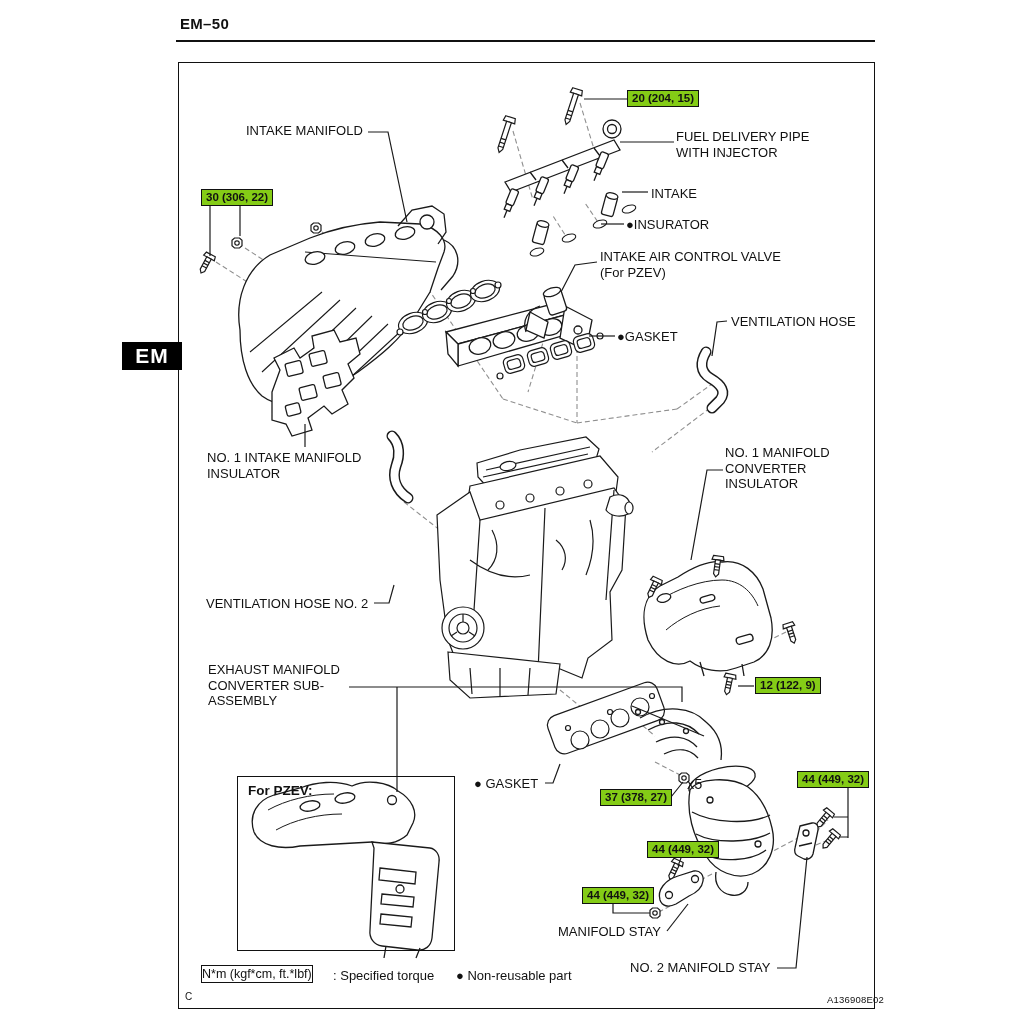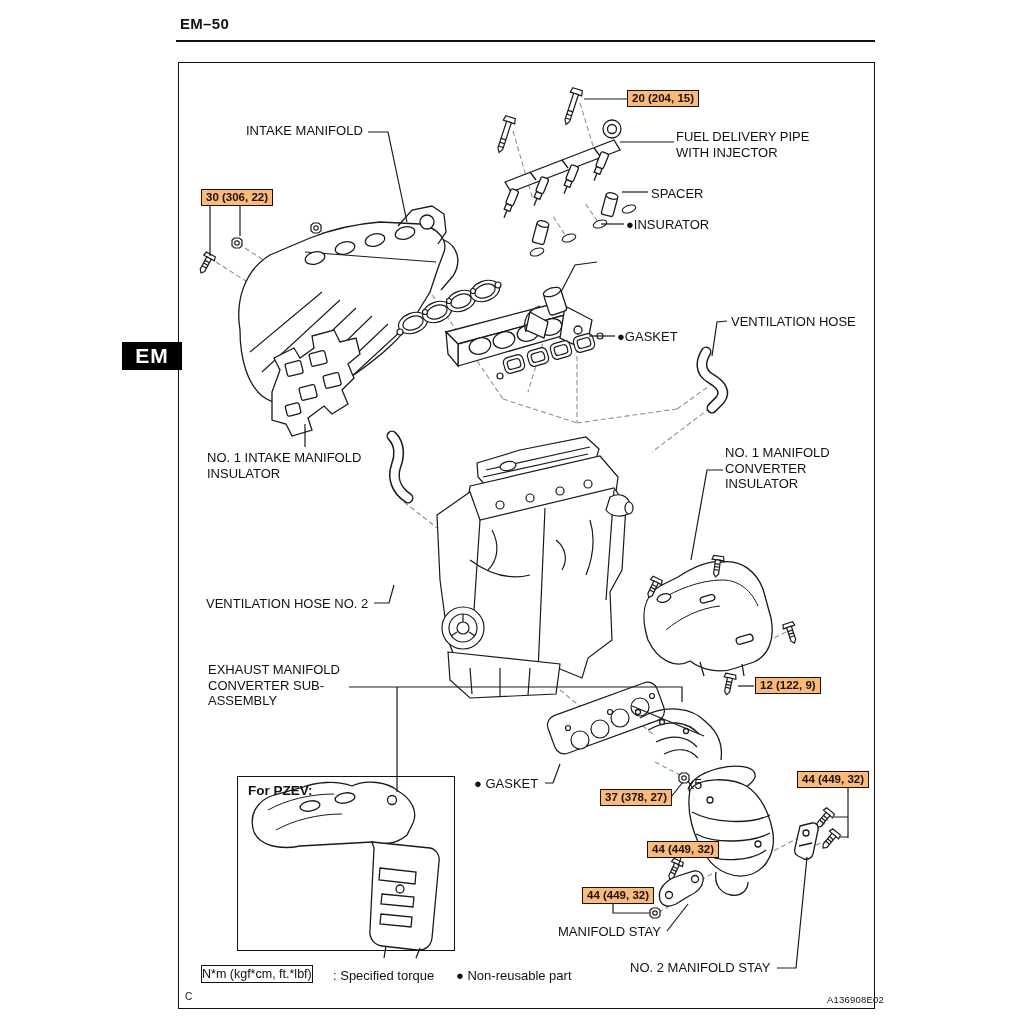--- a/index.html
+++ b/index.html
@@ -9,21 +9,21 @@
   .hdr-title{position:absolute;left:178px;top:22px;width:697px;text-align:center;font-size:13.5px;}
   .hdr-title .b{font-weight:bold;}
   .hdr-title .sep{margin:0 7px;}
   .hdr-rule{position:absolute;left:176px;top:40px;width:699px;height:2px;background:#111;}
   .frame{position:absolute;left:178px;top:62px;width:697px;height:947px;
          border:1.5px solid #111;box-sizing:border-box;background:#fff;}
   .em-tab{position:absolute;left:122px;top:342px;width:60px;height:28px;background:#000;color:#fff;
           font-weight:bold;font-size:21px;display:flex;align-items:center;justify-content:center;letter-spacing:1px;}
   svg.art{position:absolute;left:0;top:0;width:1024px;height:1024px;}
   .lbl{position:absolute;font-size:13px;line-height:15.5px;white-space:pre-line;color:#111;}
-  .tq{position:absolute;border:1.6px solid #111;background:#fdba74;font-weight:bold;font-size:11.5px;
+  .tq{position:absolute;border:1.6px solid #111;background:#84cc16;font-weight:bold;font-size:11.5px;
       line-height:13px;padding:1px 4px;white-space:nowrap;}
   .pzev-box{position:absolute;left:237px;top:776px;width:218px;height:175px;border:1.6px solid #111;box-sizing:border-box;}
   .pzev-lbl{position:absolute;left:10px;top:6px;font-size:13.5px;font-weight:bold;}
   .legend-unit{position:absolute;left:201px;top:965px;border:1.4px solid #111;font-size:12.5px;padding:1px 0;white-space:nowrap;}
   .legend-desc{position:absolute;left:333px;top:968px;font-size:13px;}
   .legend-bullet{position:absolute;left:456px;top:968px;font-size:13px;}
   .corner-c{position:absolute;left:185px;top:991px;font-size:10px;}
   .fig-id{position:absolute;left:827px;top:994px;font-size:9.5px;letter-spacing:.2px;}
 </style>
 </head>
@@ -333,22 +333,24 @@
       <path d="M667,931 L688,904"></path>
       <path d="M777,968 L796,968 L807,857"></path>
       <path d="M210,205 L210,256"></path>
       <path d="M240,205 L240,236"></path>
     </g>
   </svg>
 
   <div class="lbl" style="left:246px;top:123px;">INTAKE MANIFOLD</div>
   <div class="lbl" style="left:676px;top:129px;">FUEL DELIVERY PIPE
 WITH INJECTOR</div>
-  <div class="lbl" style="left:651px;top:186px;">SPACER</div>
+  <div class="lbl" style="left:651px;top:186px;">INTAKE</div>
   <div class="lbl" style="left:626px;top:217px;">●INSURATOR</div>
+  <div class="lbl" style="left:600px;top:249px;">INTAKE AIR CONTROL VALVE
+(For PZEV)</div>
   <div class="lbl" style="left:617px;top:329px;">●GASKET</div>
   <div class="lbl" style="left:731px;top:314px;">VENTILATION HOSE</div>
   <div class="lbl" style="left:207px;top:450px;">NO. 1 INTAKE MANIFOLD
 INSULATOR</div>
   <div class="lbl" style="left:725px;top:445px;">NO. 1 MANIFOLD
 CONVERTER
 INSULATOR</div>
   <div class="lbl" style="left:206px;top:596px;">VENTILATION HOSE NO. 2</div>
   <div class="lbl" style="left:208px;top:662px;">EXHAUST MANIFOLD
 CONVERTER SUB-

